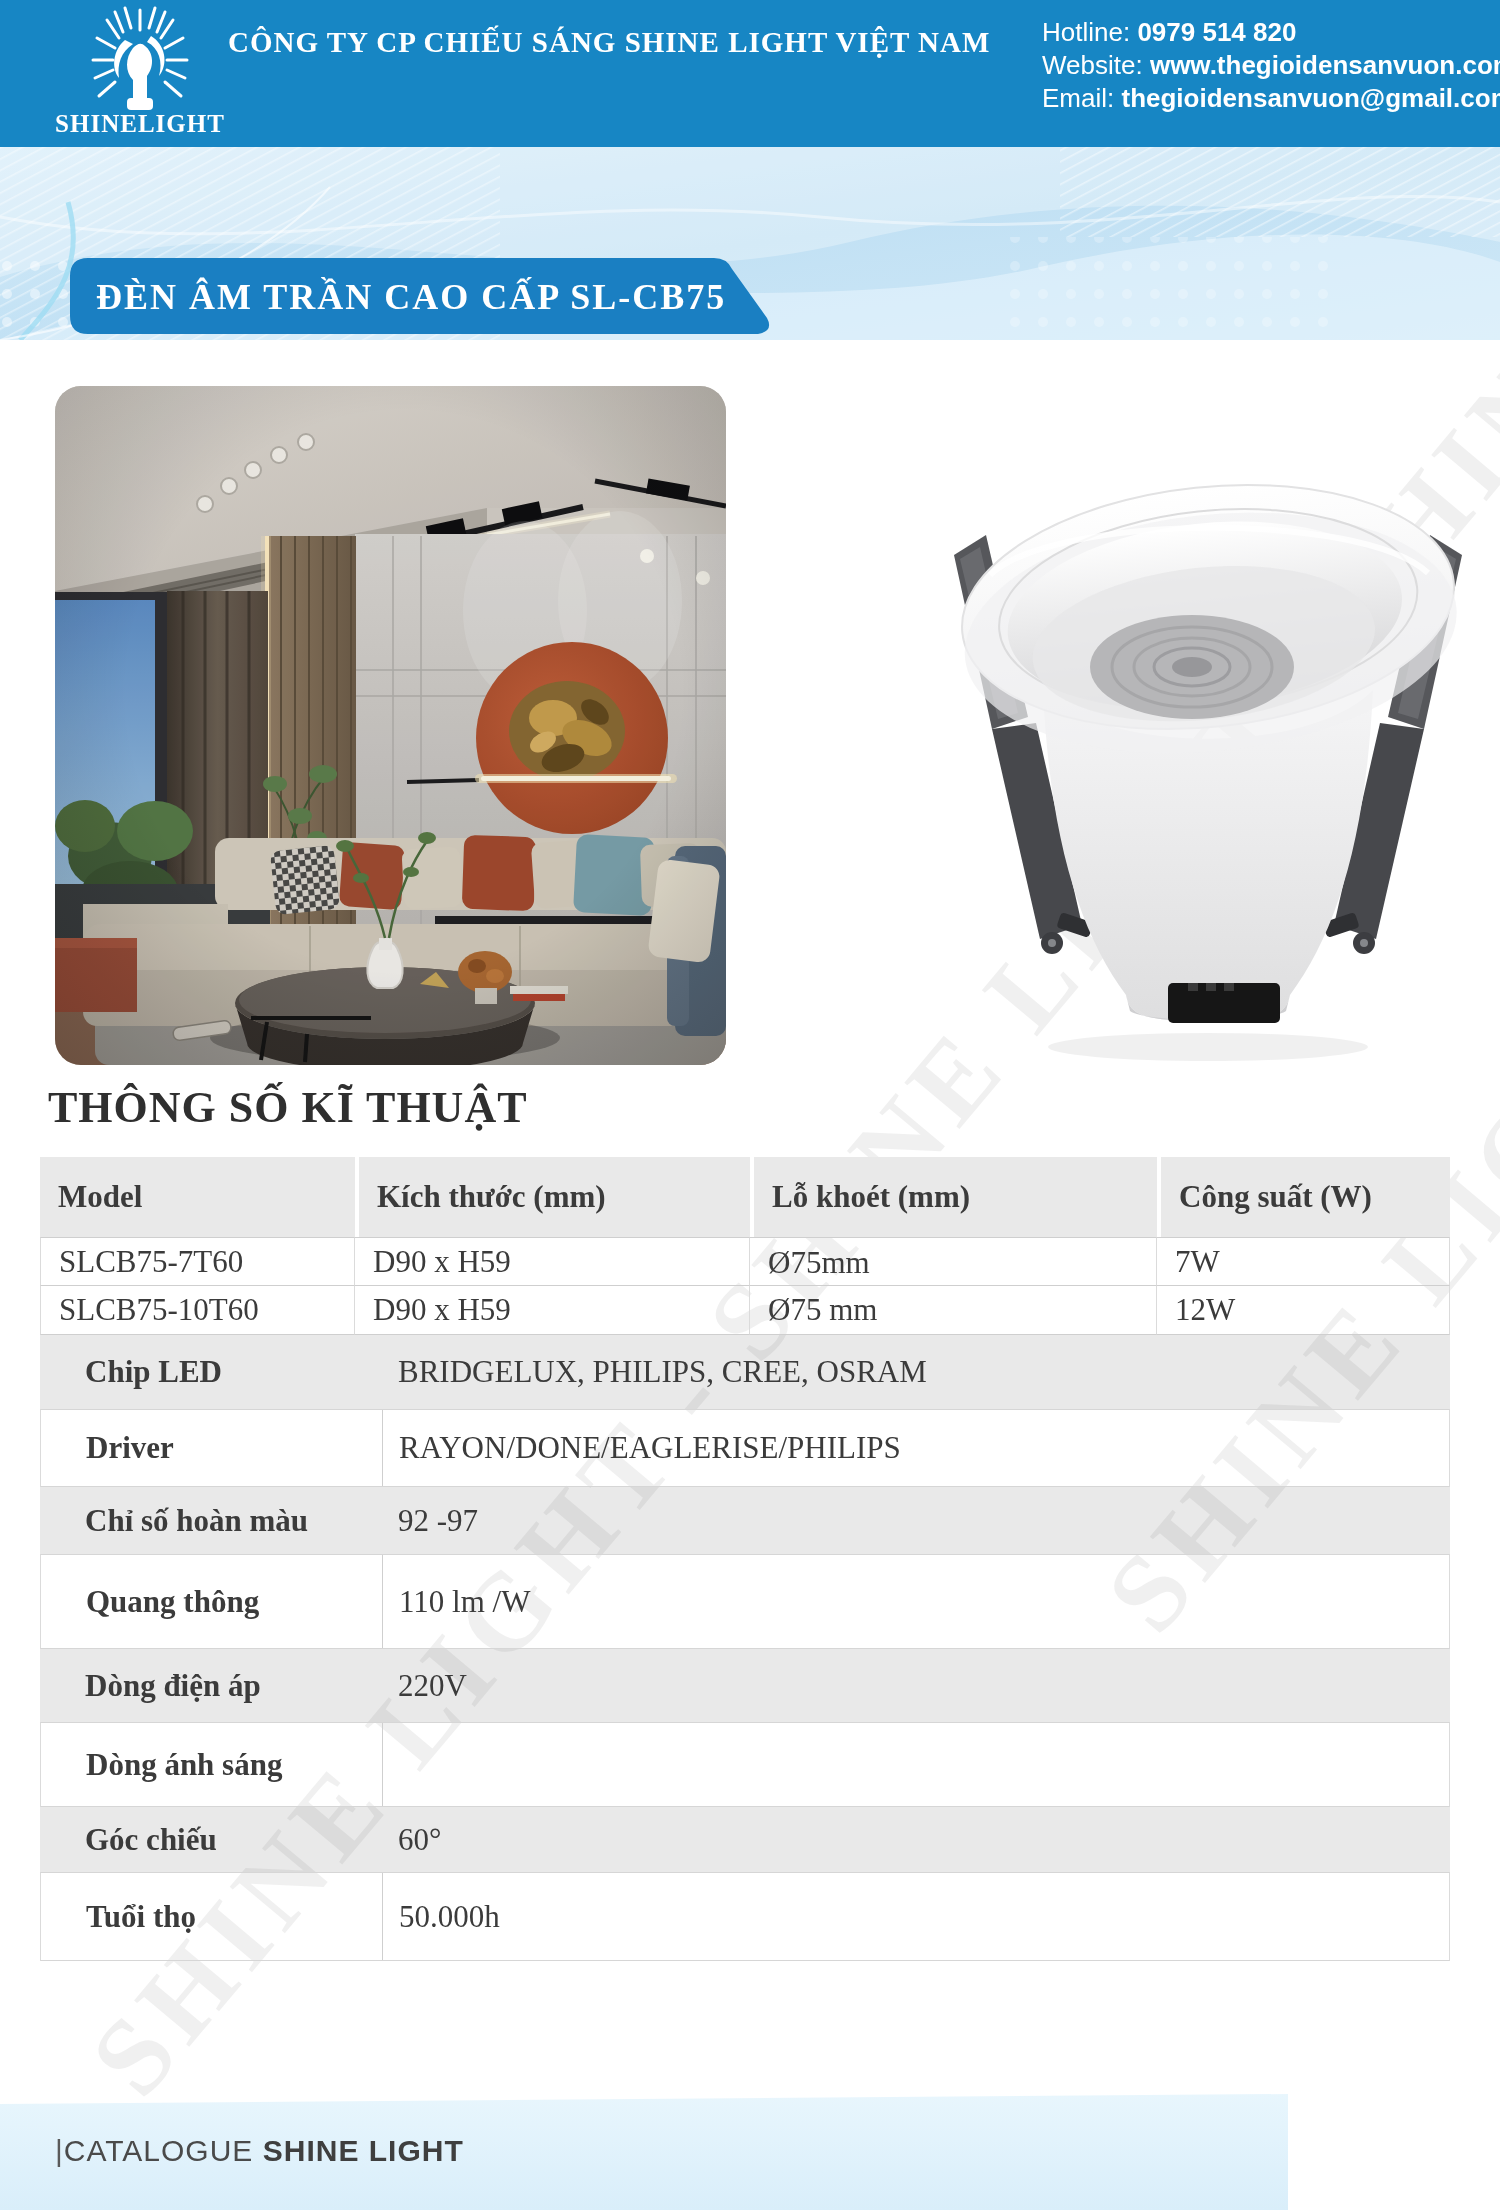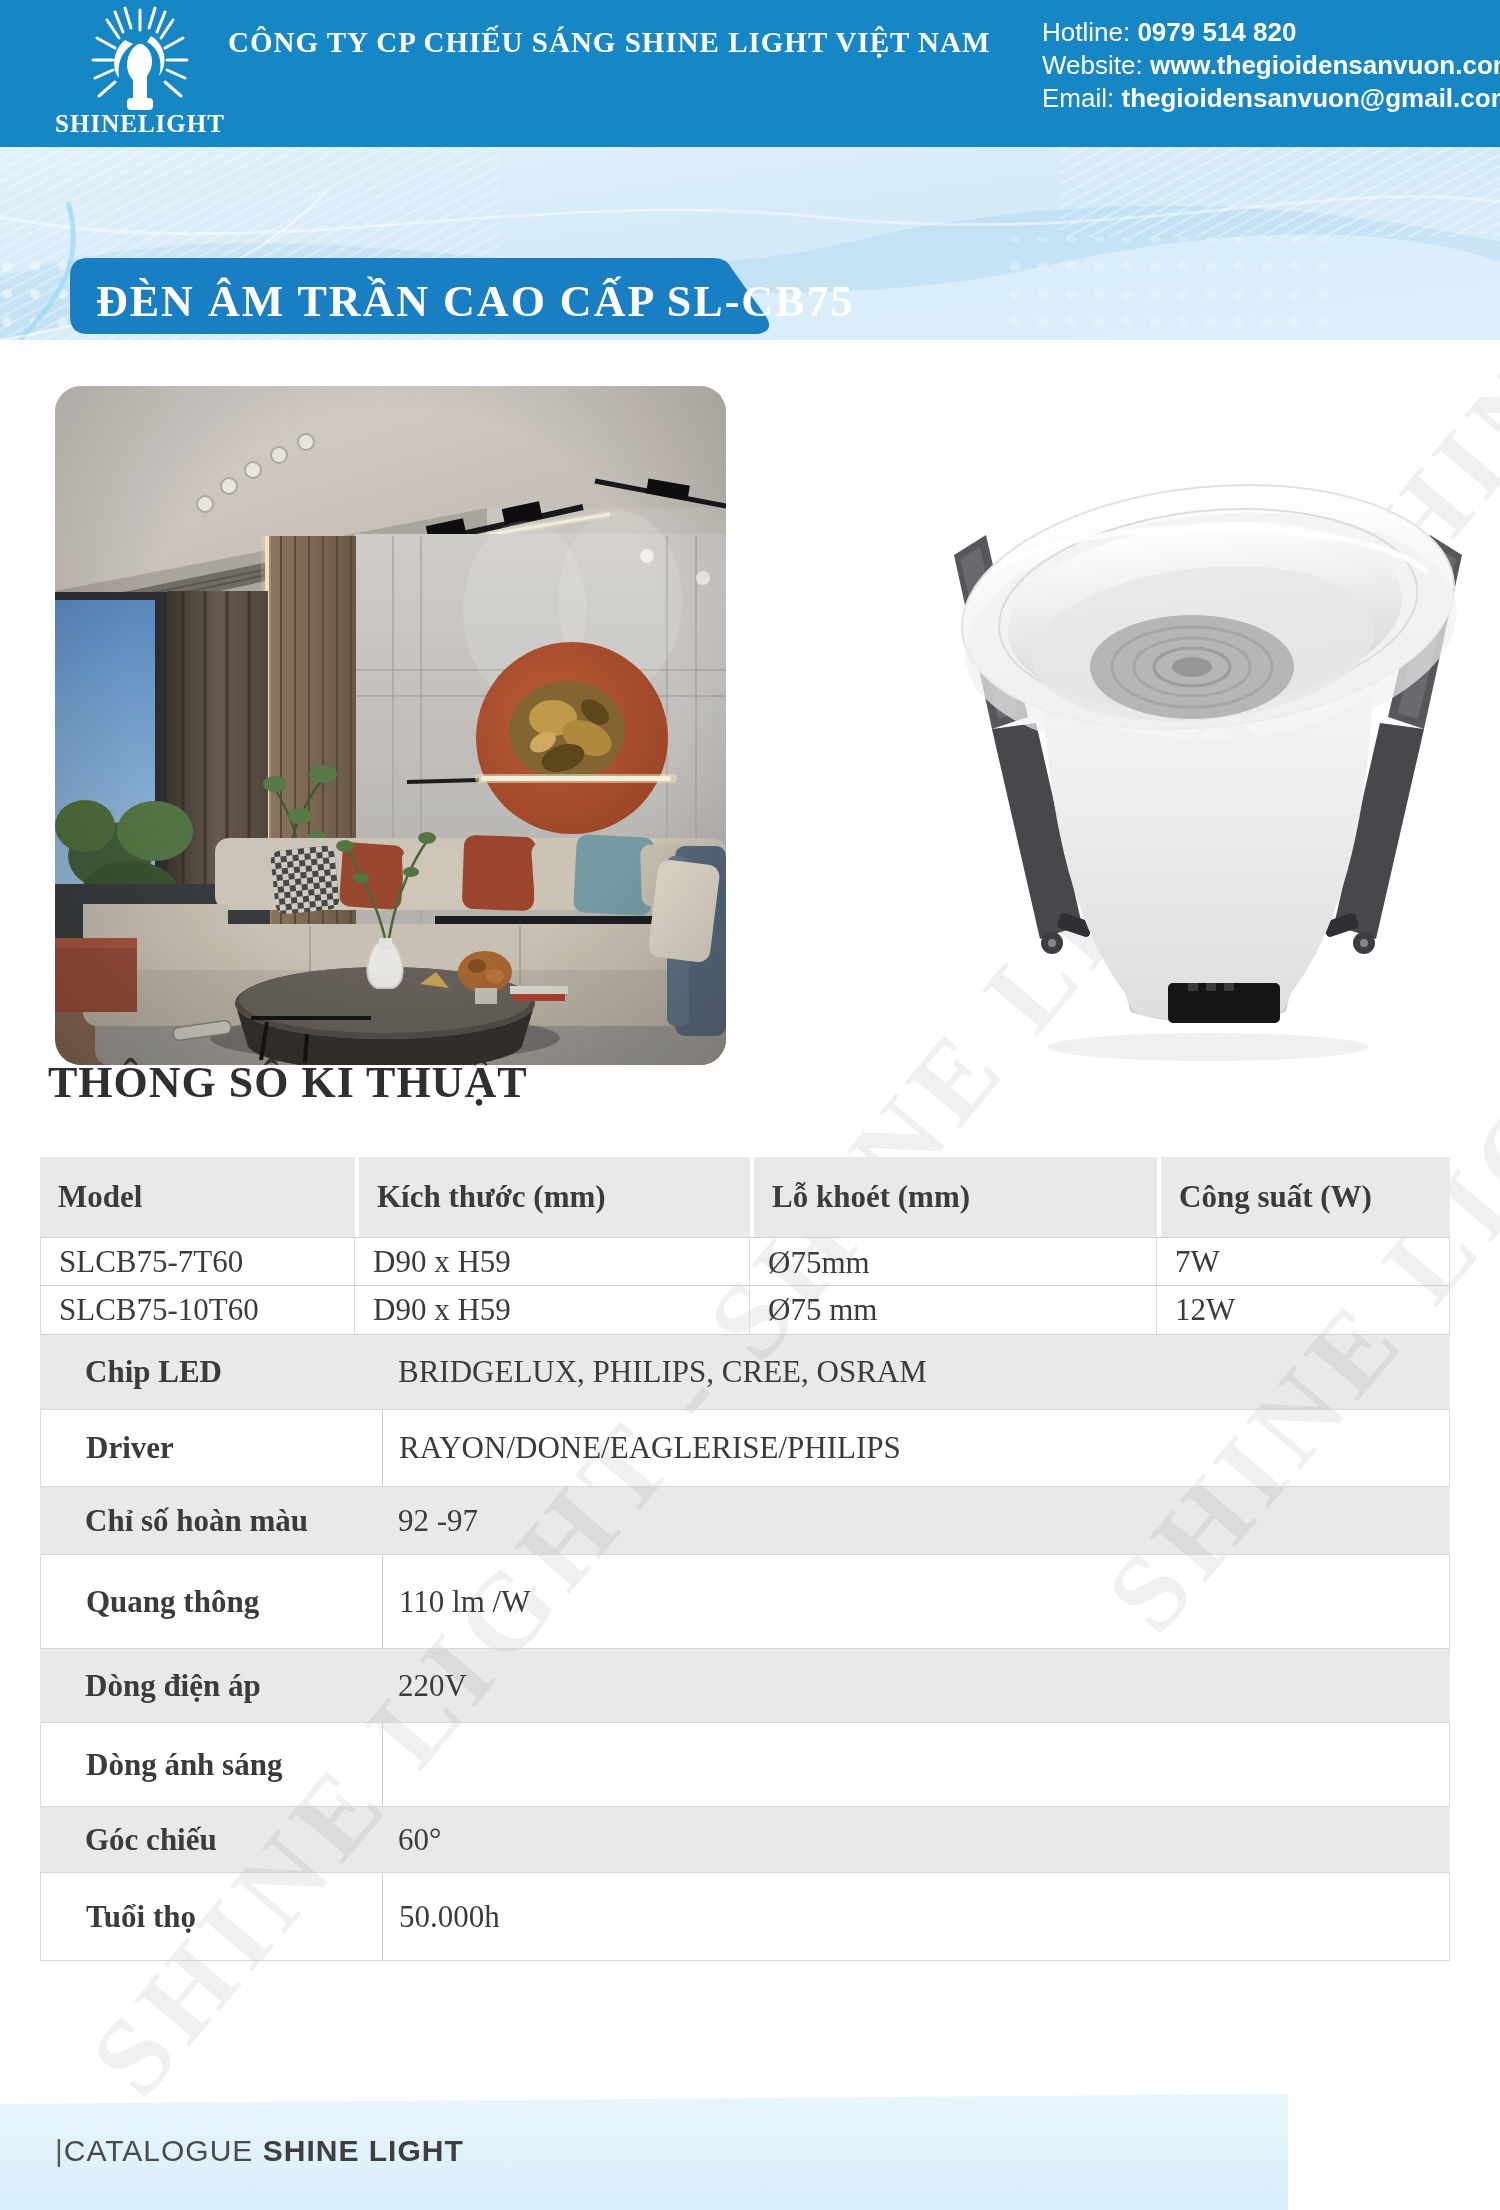--- a/index.html
+++ b/index.html
@@ -15,35 +15,35 @@
                 font-size:29px;letter-spacing:1px;white-space:nowrap;}
   #contact{position:absolute;left:1042px;top:16px;color:#ffffff;
            font-family:"Liberation Sans","DejaVu Sans",sans-serif;font-size:26px;line-height:33px;}
   #contact .row{white-space:nowrap;}
   #contact b{font-weight:bold;}
 
   
   #waveband{position:absolute;left:0;top:147px;width:1500px;height:193px;z-index:2;}
   #banner{position:absolute;left:70px;top:258px;width:710px;height:78px;z-index:4;}
   #banner-title{position:absolute;left:96px;top:276px;z-index:5;color:#ffffff;font-weight:bold;
-                font-size:44px;letter-spacing:2px;white-space:nowrap;}
+                font-size:36px;letter-spacing:2px;white-space:nowrap;}
 
   
   .wm{position:absolute;z-index:1;font-weight:bold;color:rgba(60,60,60,0.08);letter-spacing:10px;
       white-space:nowrap;pointer-events:none;font-size:110px;}
   #wm1{left:-350px;top:1020px;width:2600px;text-align:center;transform:rotate(-50deg);}
   #wm2{left:980px;top:1230px;transform:rotate(-50deg);}
 
   
   #living-photo{position:absolute;left:55px;top:386px;width:671px;height:679px;border-radius:26px;
                 overflow:hidden;z-index:2;}
   #product-photo{position:absolute;left:930px;top:455px;width:560px;height:645px;z-index:2;}
 
   
-  #section-title{position:absolute;left:48px;top:1057px;z-index:2;font-weight:bold;font-size:44px;
+  #section-title{position:absolute;left:48px;top:1082px;z-index:2;font-weight:bold;font-size:44px;
                  letter-spacing:1px;color:#2f2f2f;}
 
   
   #spec-table{position:absolute;left:40px;top:1157px;width:1410px;z-index:2;color:#3b3b3b;font-size:31px;}
   .thead{display:flex;height:80px;background:#e9e9e9;font-weight:bold;box-sizing:border-box;}
   .th{display:flex;align-items:center;box-sizing:border-box;padding-left:18px;}
   .th+.th{border-left:4px solid #ffffff;}
   .c1{width:315px;} .c2{width:395px;} .c3{width:407px;} .c4{width:293px;flex:1;}
   .mrow{display:flex;height:49px;box-sizing:border-box;}
   .mrow.first .td{border-top:1px solid #cfcfcf;}

